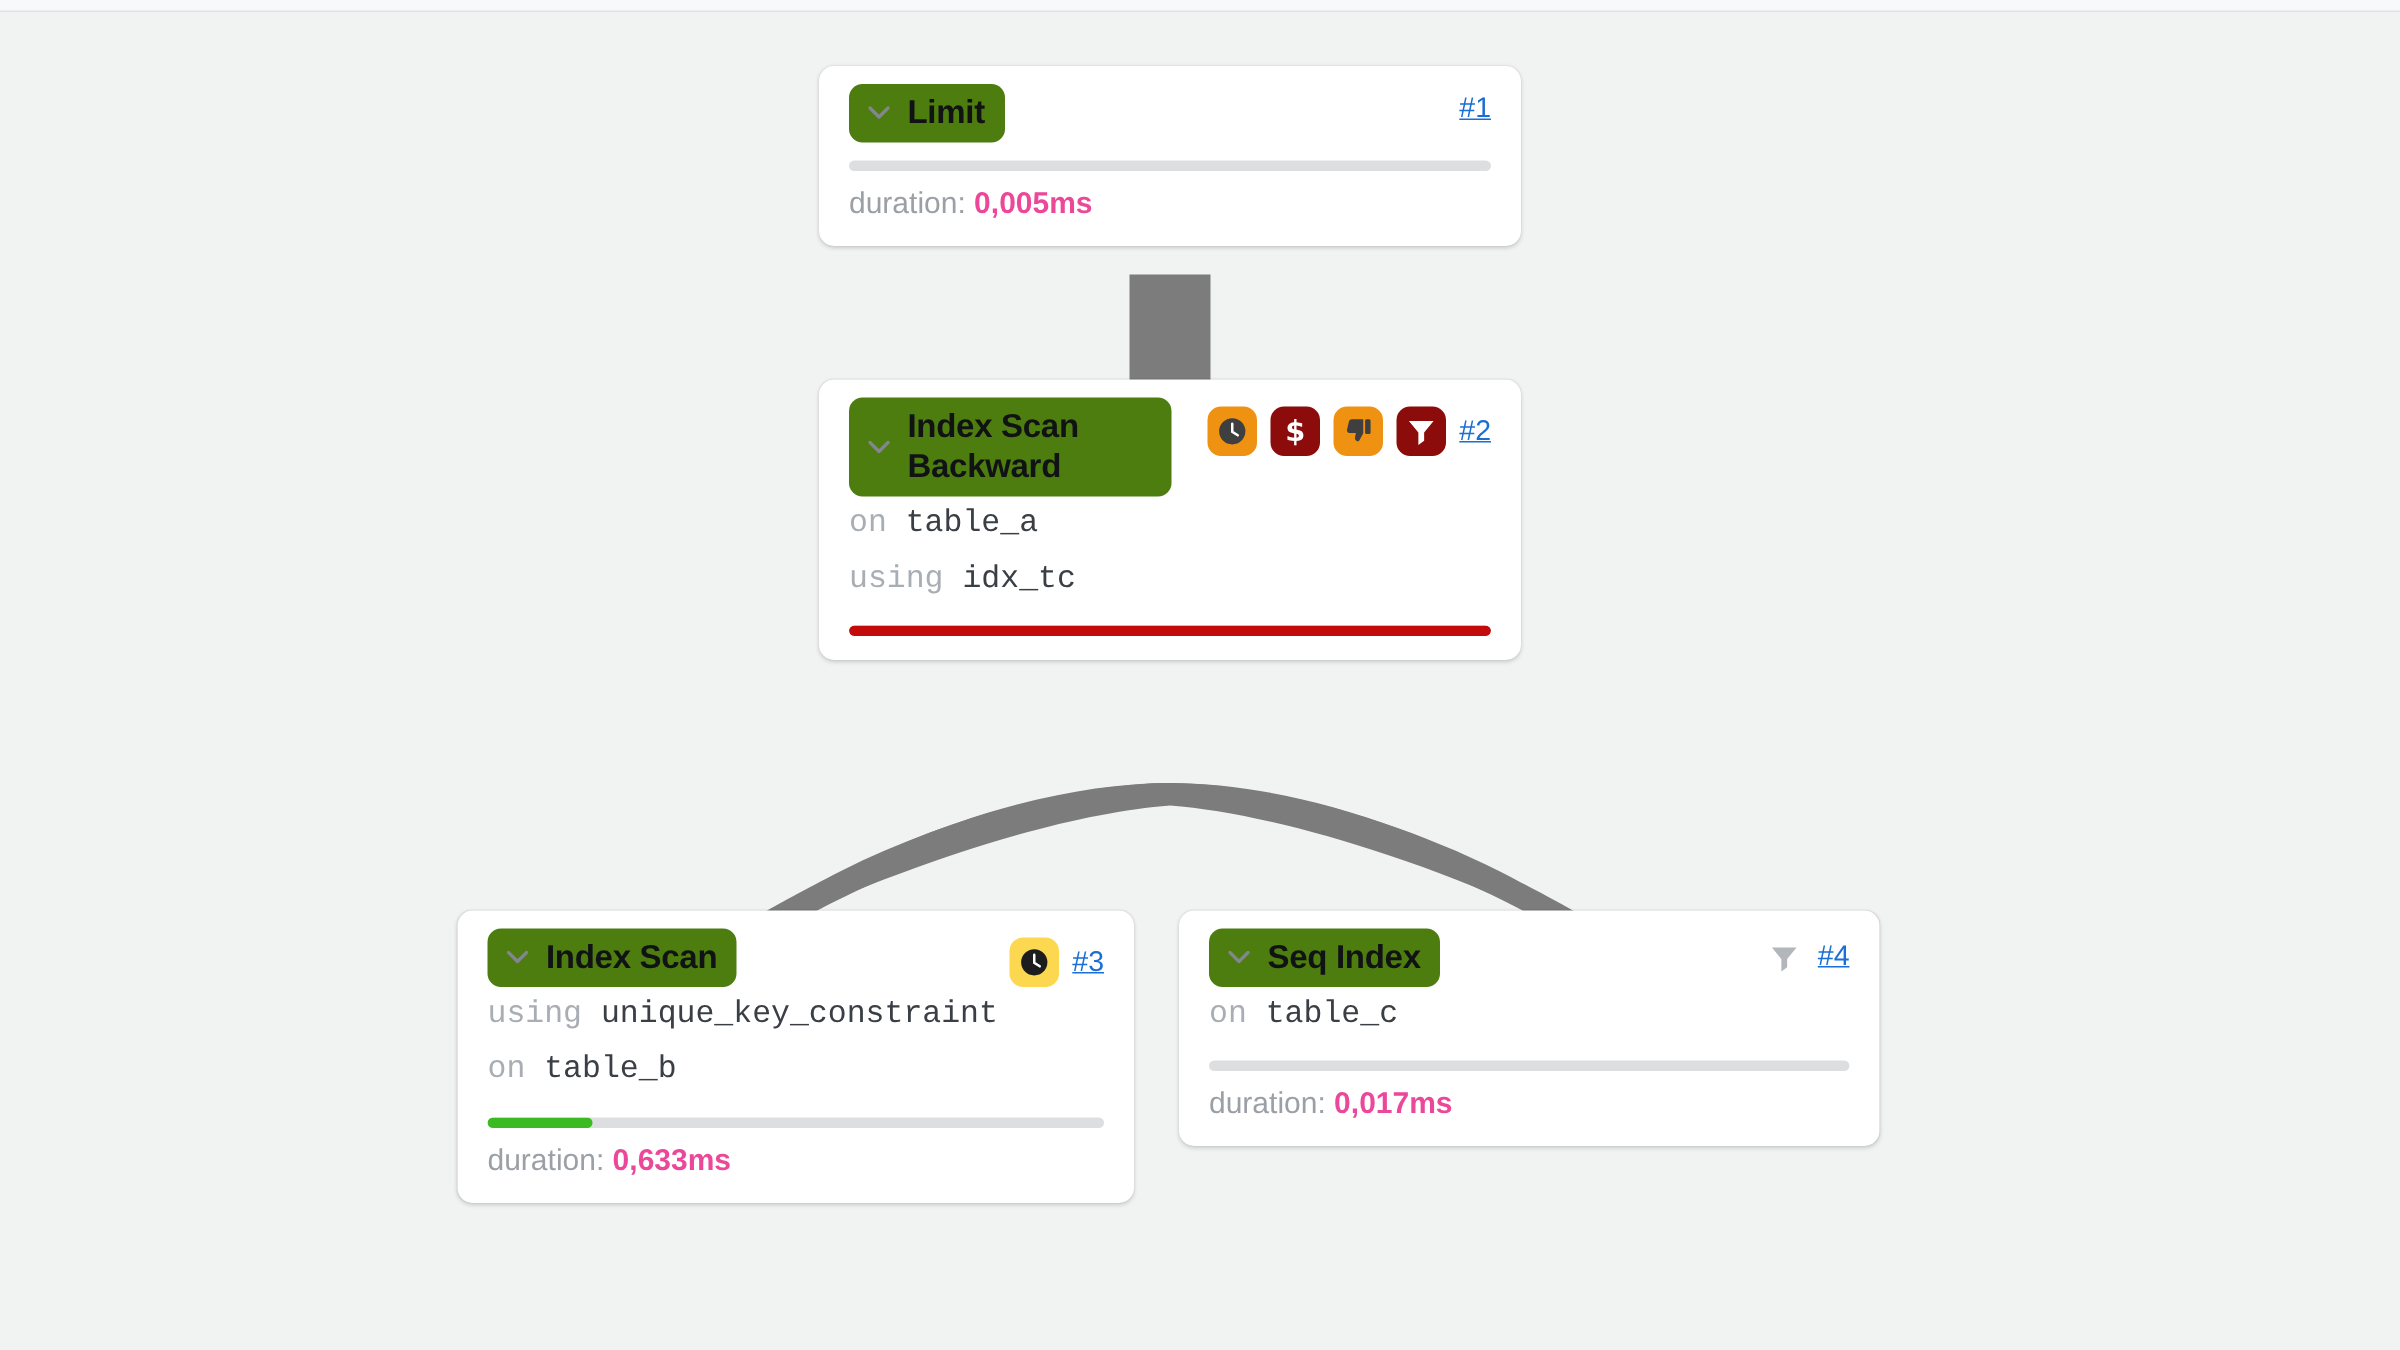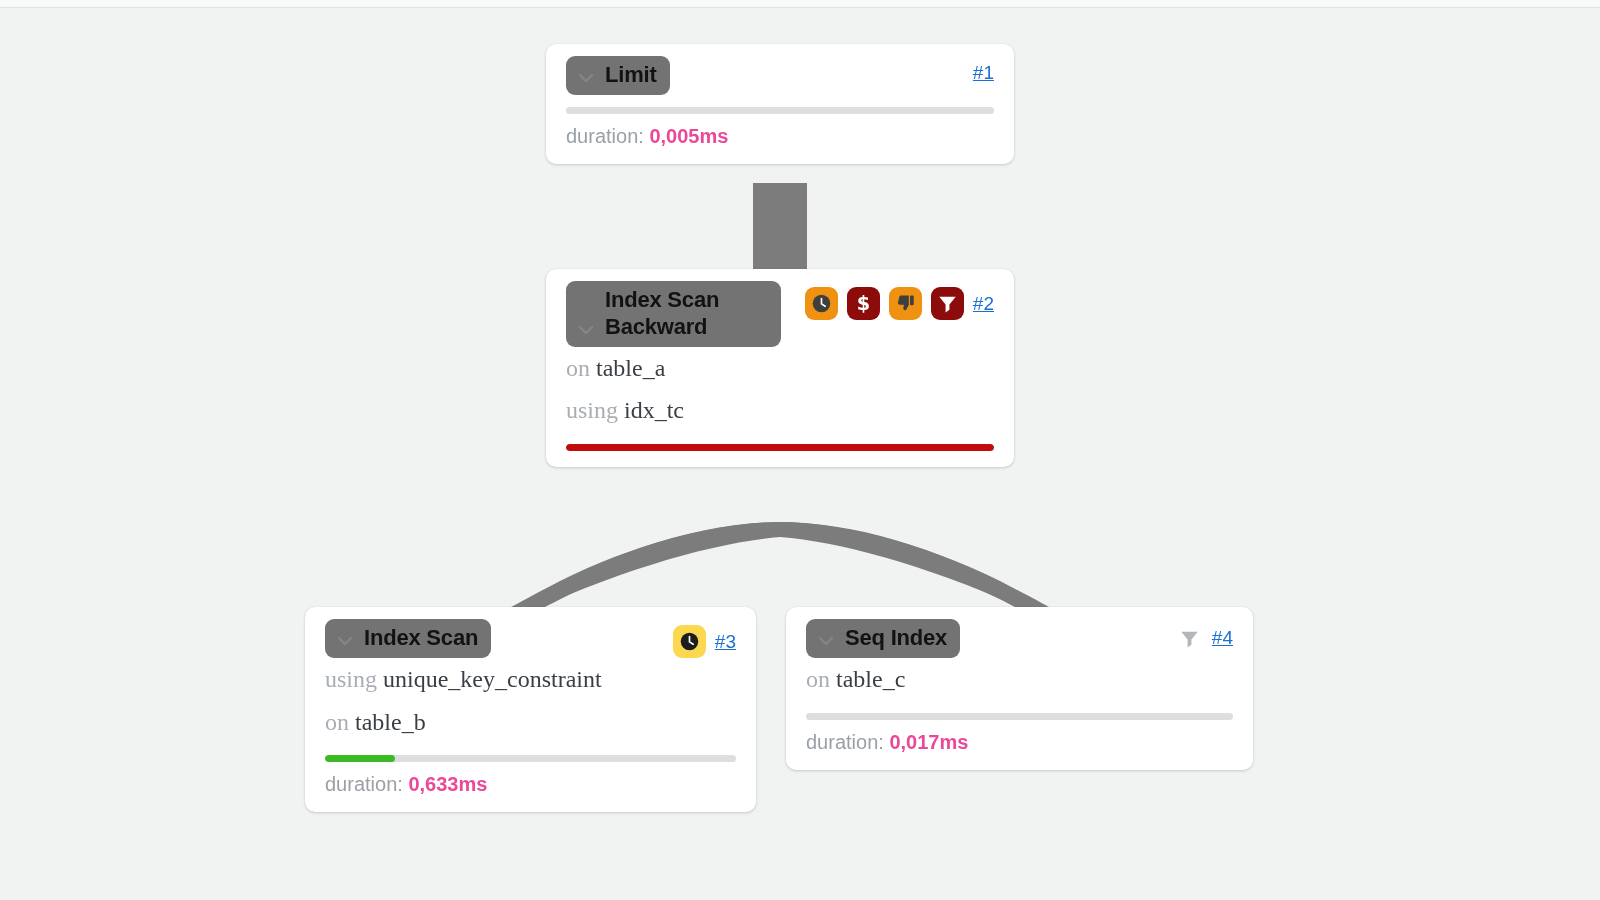--- a/index.html
+++ b/index.html
@@ -43,23 +43,23 @@
   }
 
   .node-head {
     display: flex;
     align-items: flex-start;
     justify-content: space-between;
     gap: 6px;
   }
   .title-chip {
     display: inline-flex;
-    align-items: flex-end;
+    align-items: center;
     gap: 9px;
-    background: #737373;
+    background: #4d7c0f;
     border-radius: 9px;
     padding: 6px 13px 6px 10px;
     max-width: 215px;
   }
   .chev {
     flex: 0 0 auto;
     width: 20px; height: 22px;
     display: inline-block;
   }
   .chev svg { display: block; }
@@ -92,22 +92,22 @@
   }
   .node-ref {
     font-size: 19px;
     color: #1a6fd4;
     text-decoration: underline;
     cursor: pointer;
     font-family: "Liberation Sans", sans-serif;
   }
 
   .kv-line {
-    font-family: Liberation Serif, serif;
-    font-size: 24px;
+    font-family: Liberation Mono, monospace;
+    font-size: 21px;
     line-height: 1.78;
     color: #3a3f45;
     white-space: nowrap;
   }
   .kv-key { color: #a8aeb4; }
 
   .bar-track {
     height: 7px;
     border-radius: 4px;
     background: #dcdedf;
@@ -122,21 +122,21 @@
   .duration {
     margin-top: 11px;
     font-size: 20px;
     color: #9aa0a6;
     white-space: nowrap;
   }
   .duration b { color: #ec4899; font-weight: bold; }
 
   
   #node-1 { left: 546px; top: 35px;  width: 468px; }
-  #node-2 { left: 546px; top: 260px; width: 468px; }
+  #node-2 { left: 546px; top: 244px; width: 468px; }
   #node-3 { left: 305px; top: 598px; width: 451px; }
   #node-4 { left: 786px; top: 598px; width: 467px; }
 </style>
 </head>
 <body>
 
 <div id="app">
 
   <div id="top-strip"></div>
 

